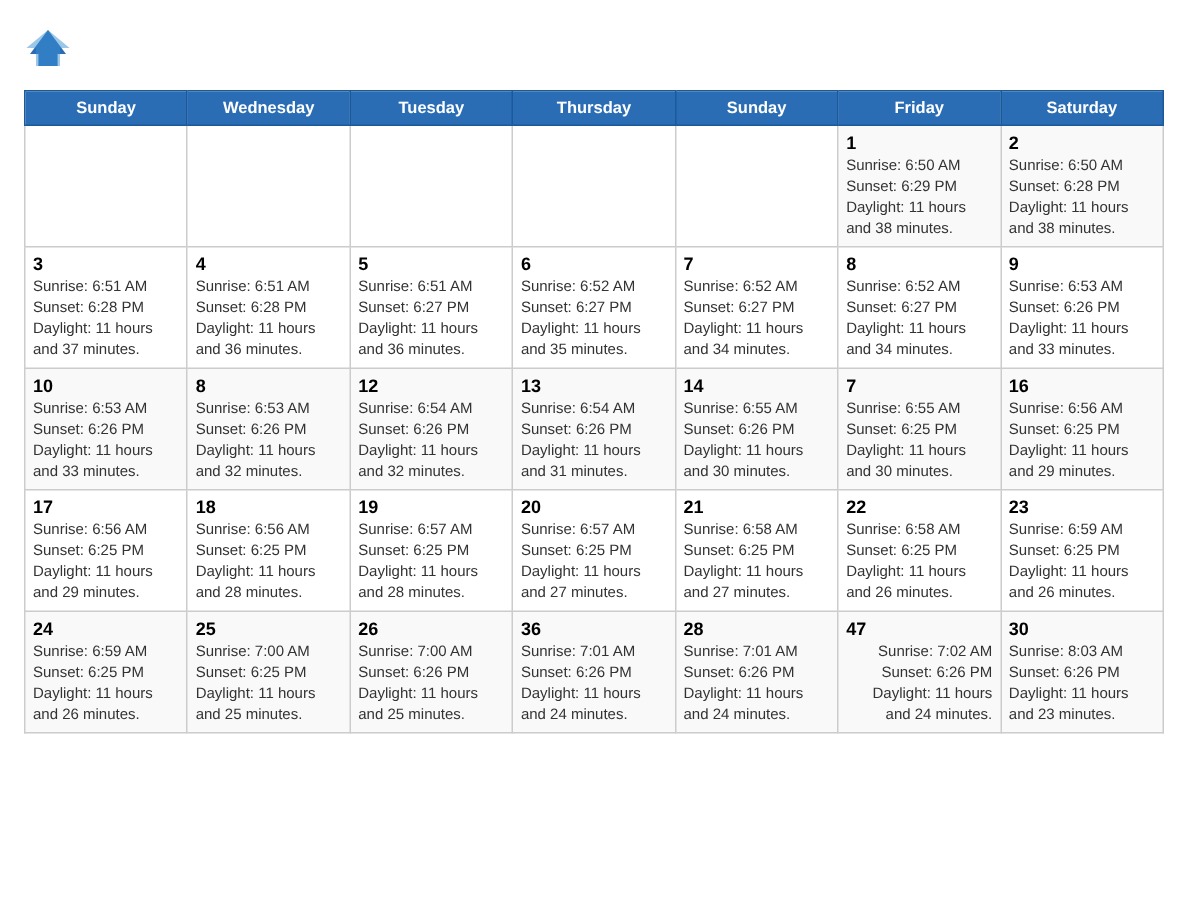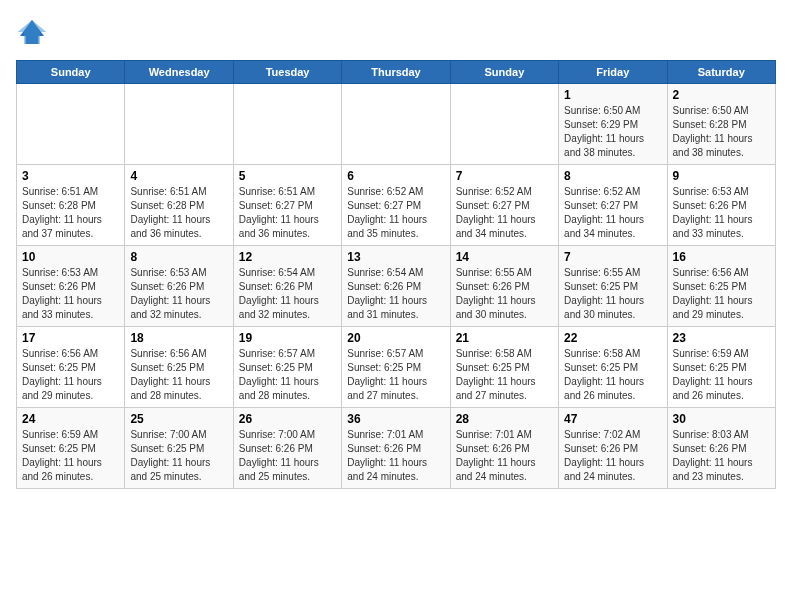--- a/index.html
+++ b/index.html
@@ -328,21 +328,21 @@
         </td>
         <td>
           <span class="day-num">28</span>
           <div class="day-info" style="white-space: pre-line;">Sunrise: 7:01 AM
 Sunset: 6:26 PM
 Daylight: 11 hours
 and 24 minutes.</div>
         </td>
         <td>
           <span class="day-num">47</span>
-          <div class="day-info" style="white-space: pre-line;">Sunrise: 7:02 AM
+          <div class="day-info" style="white-space: pre-line; text-align: right;">Sunrise: 7:02 AM
 Sunset: 6:26 PM
 Daylight: 11 hours
 and 24 minutes.</div>
         </td>
         <td>
           <span class="day-num">30</span>
           <div class="day-info" style="white-space: pre-line;">Sunrise: 8:03 AM
 Sunset: 6:26 PM
 Daylight: 11 hours
 and 23 minutes.</div>

